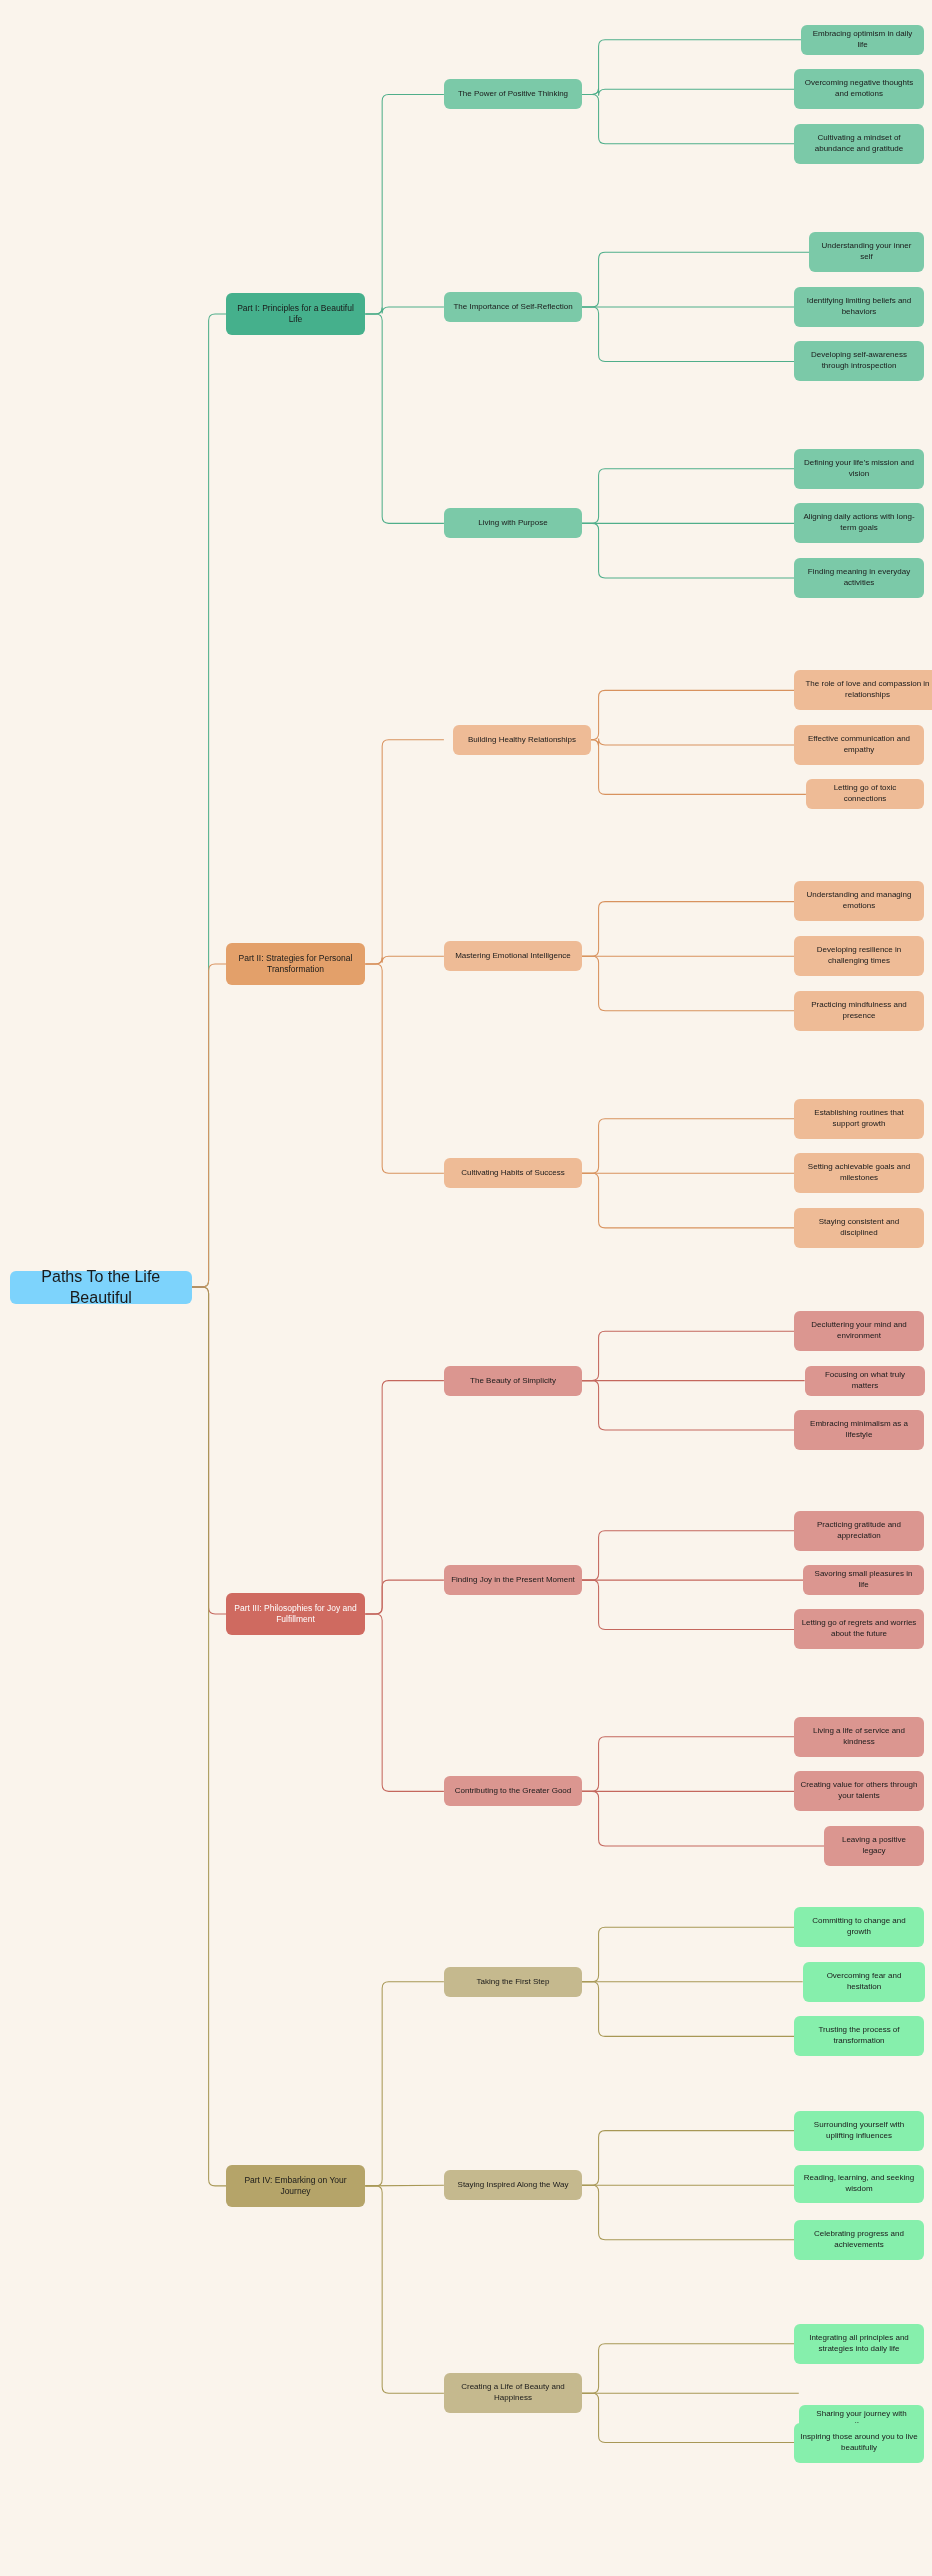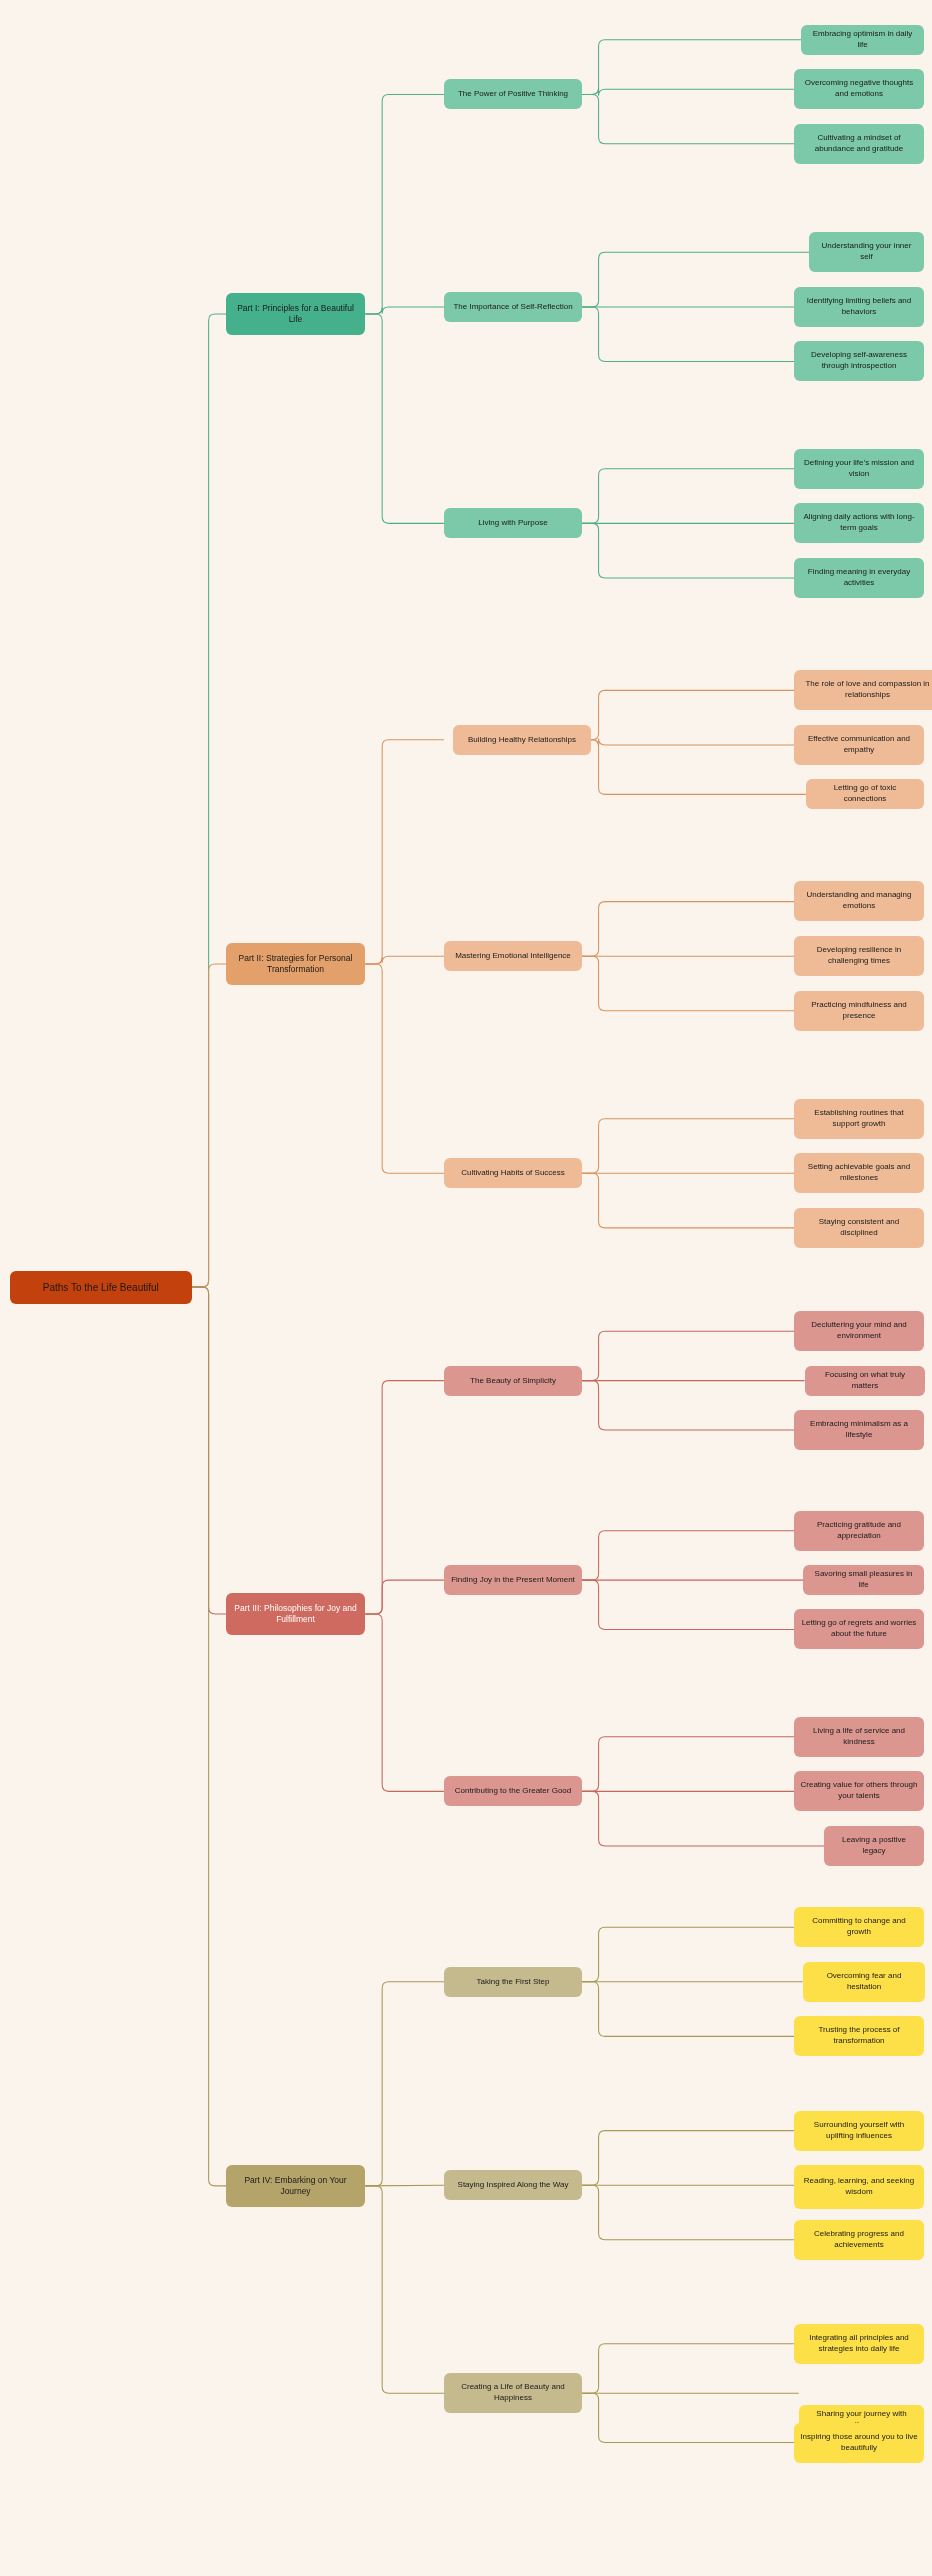--- a/index.html
+++ b/index.html
@@ -27,40 +27,40 @@
     align-items:center;
     justify-content:center;
     text-align:center;
     border-radius:5.9px;
     color:#1a1a1a;
     line-height:1.32;
     padding:2.6px 5.9px;
     z-index:2;
   }
   .root{
-    font-size:10px;
-    background:#c2410c;
+    font-size:16px;
+    background:#7dd3fc;
   }
   .lvl1{ font-size:8.5px; font-weight:400; }
   .lvl2{ font-size:8px; }
   .lvl3{ font-size:8px; }
 
   
   .c-green-1{background:#45b08c;}
   .c-green-2{background:#7bc9a8;}
   .c-green-3{background:#7bc9a8;}
   .c-orange-1{background:#e3a06a;}
   .c-orange-2{background:#eebb96;}
   .c-orange-3{background:#eebb96;}
   .c-red-1{background:#cf6a60;color:#ffffff;}
   .c-red-2{background:#db9690;}
   .c-red-3{background:#db9690;}
   .c-olive-1{background:#b5a469;}
   .c-olive-2{background:#c5b98e;}
-  .c-olive-3{background:#fde047;}
+  .c-olive-3{background:#86efac;}
 </style>
 </head>
 <body>
 
 <div id="canvas">
   <svg id="edges" viewBox="0 0 1434 3963" xmlns="http://www.w3.org/2000/svg">
       <path d="M 295 1980 L 311 1980 Q 321 1980 321 1970 L 321 493 Q 321 483 331 483 L 348 483" fill="none" stroke="#4fae8a" stroke-width="1.6"></path>
       <path d="M 562 483 L 578 483 Q 588 483 588 473 L 588 155 Q 588 145 598 145 L 683 145" fill="none" stroke="#4fae8a" stroke-width="1.6"></path>
       <path d="M 895 145 L 911 145 Q 921 145 921 135 L 921 71 Q 921 61 931 61 L 1233 61" fill="none" stroke="#4fae8a" stroke-width="1.6"></path>
       <path d="M 895 145 L 911 145 Q 921 145 921 135 L 921 147 Q 921 137 931 137 L 1222 137" fill="none" stroke="#4fae8a" stroke-width="1.6"></path>
@@ -248,21 +248,21 @@
       </div>
       <div class="node lvl3 c-olive-3" style="left: 794px; top: 2016px; width: 130px; height: 40px;">
         <span>Trusting the process of transformation</span>
       </div>
       <div class="node lvl2 c-olive-2" style="left: 444px; top: 2170px; width: 138px; height: 30px;">
         <span>Staying Inspired Along the Way</span>
       </div>
       <div class="node lvl3 c-olive-3" style="left: 794px; top: 2111px; width: 130px; height: 40px;">
         <span>Surrounding yourself with uplifting influences</span>
       </div>
-      <div class="node lvl3 c-olive-3" style="left: 794px; top: 2165px; width: 130px; height: 44px;">
+      <div class="node lvl3 c-olive-3" style="left: 794px; top: 2165px; width: 130px; height: 38px;">
         <span>Reading, learning, and seeking wisdom</span>
       </div>
       <div class="node lvl3 c-olive-3" style="left: 794px; top: 2220px; width: 130px; height: 40px;">
         <span>Celebrating progress and achievements</span>
       </div>
       <div class="node lvl2 c-olive-2" style="left: 444px; top: 2373px; width: 138px; height: 40px;">
         <span>Creating a Life of Beauty and Happiness</span>
       </div>
       <div class="node lvl3 c-olive-3" style="left: 794px; top: 2324px; width: 130px; height: 40px;">
         <span>Integrating all principles and strategies into daily life</span>

